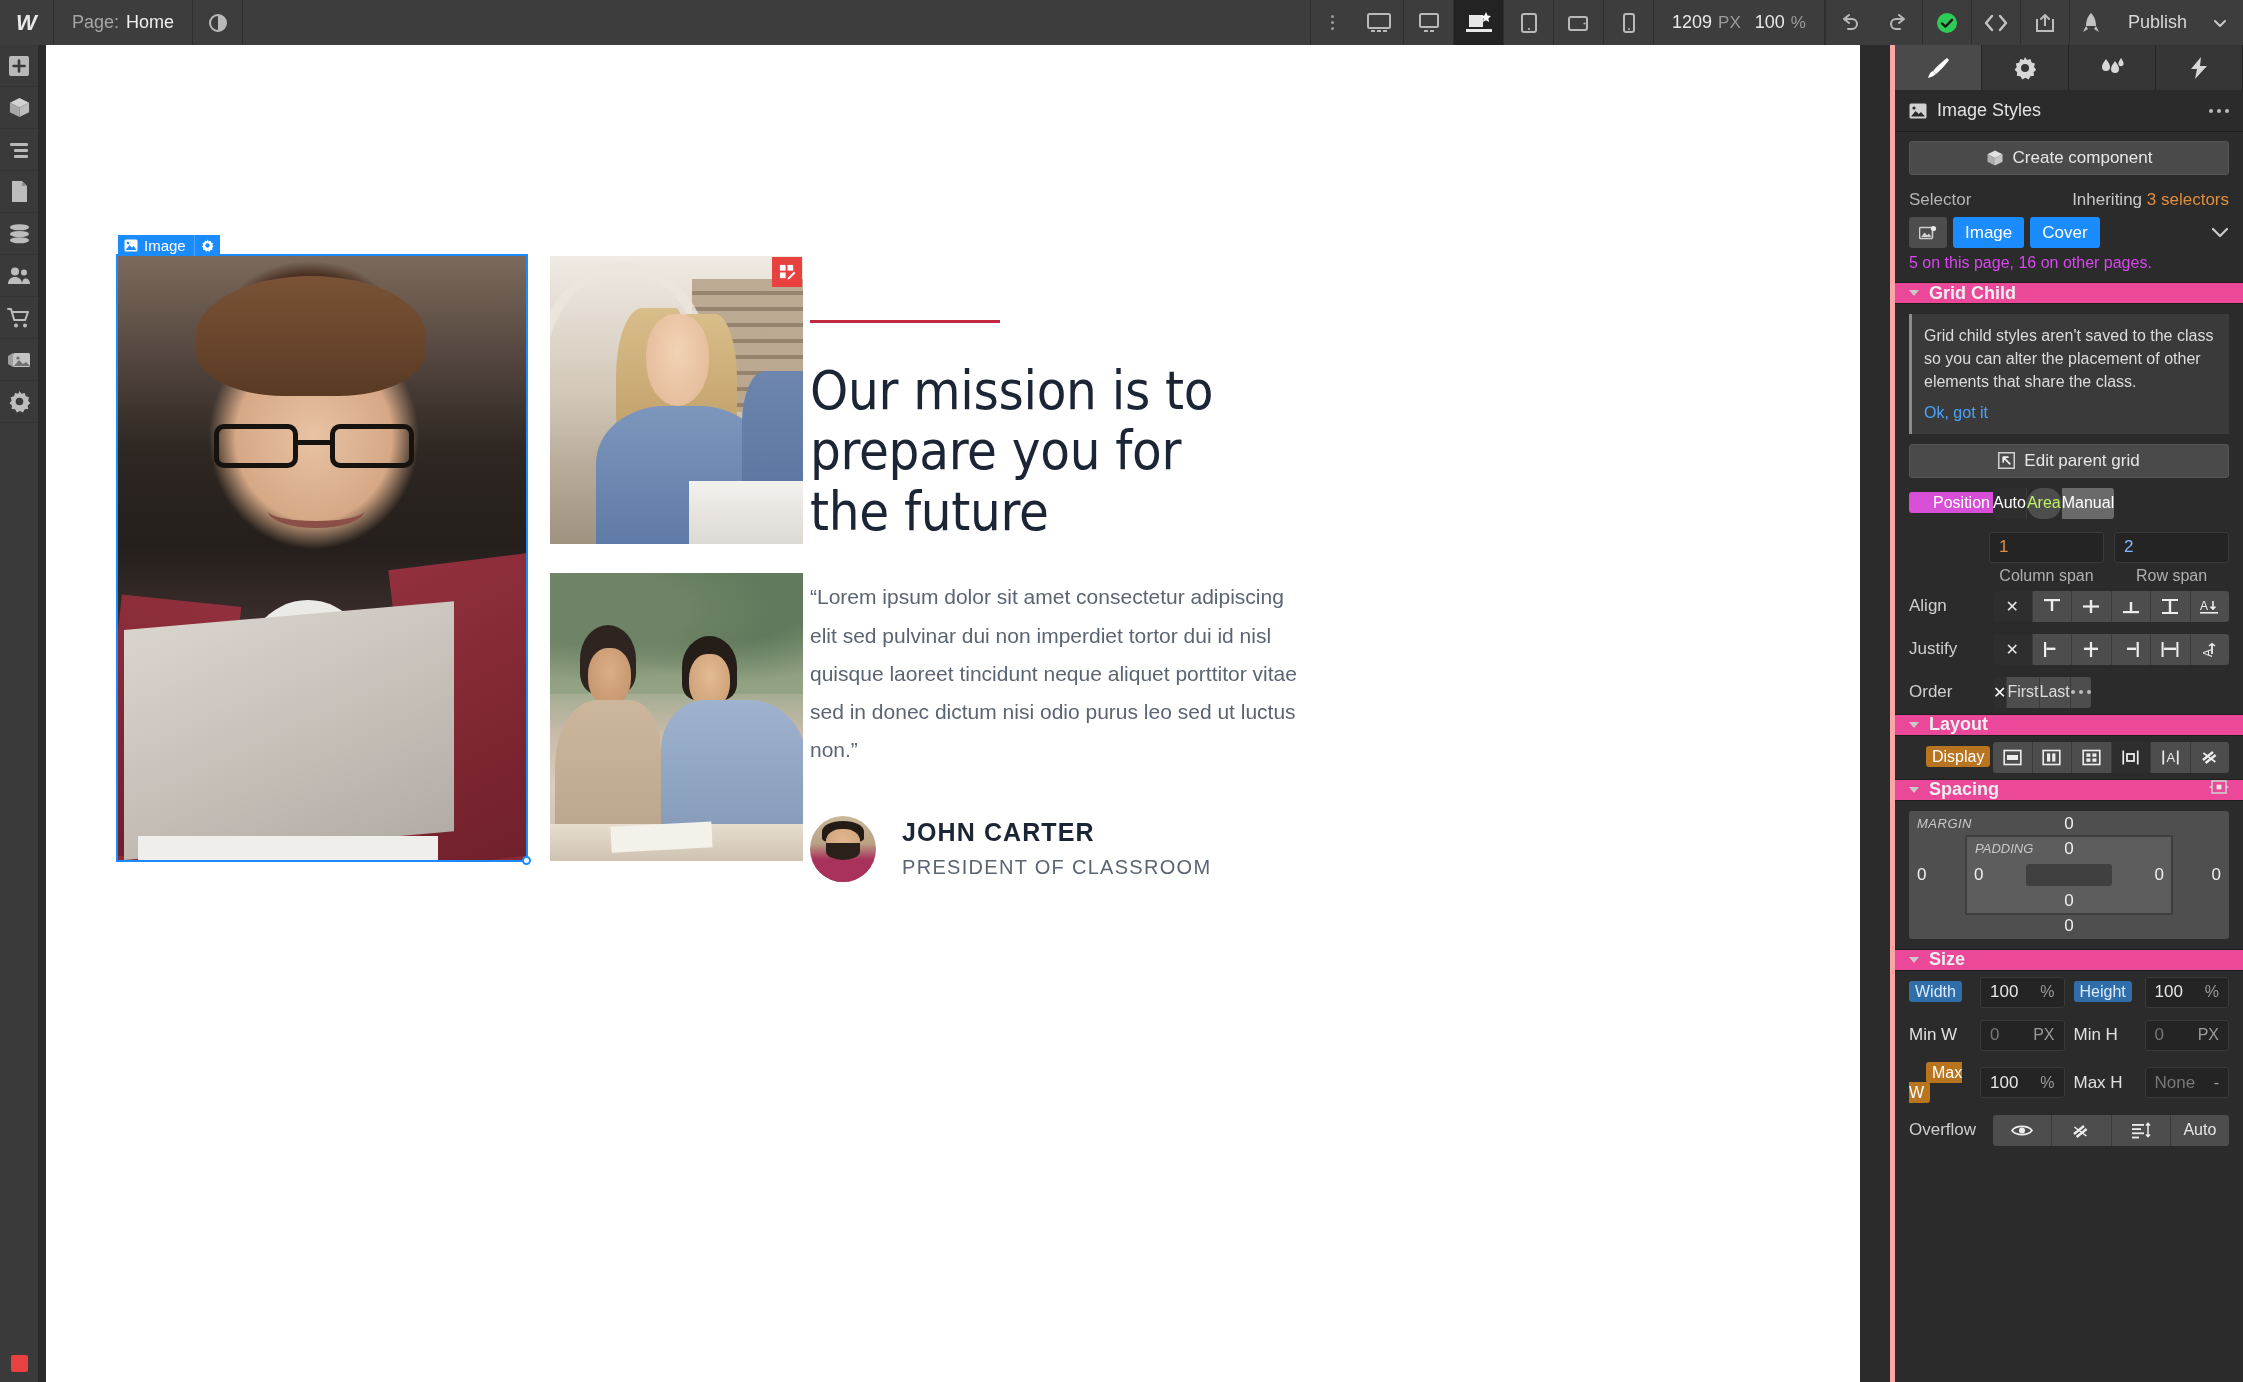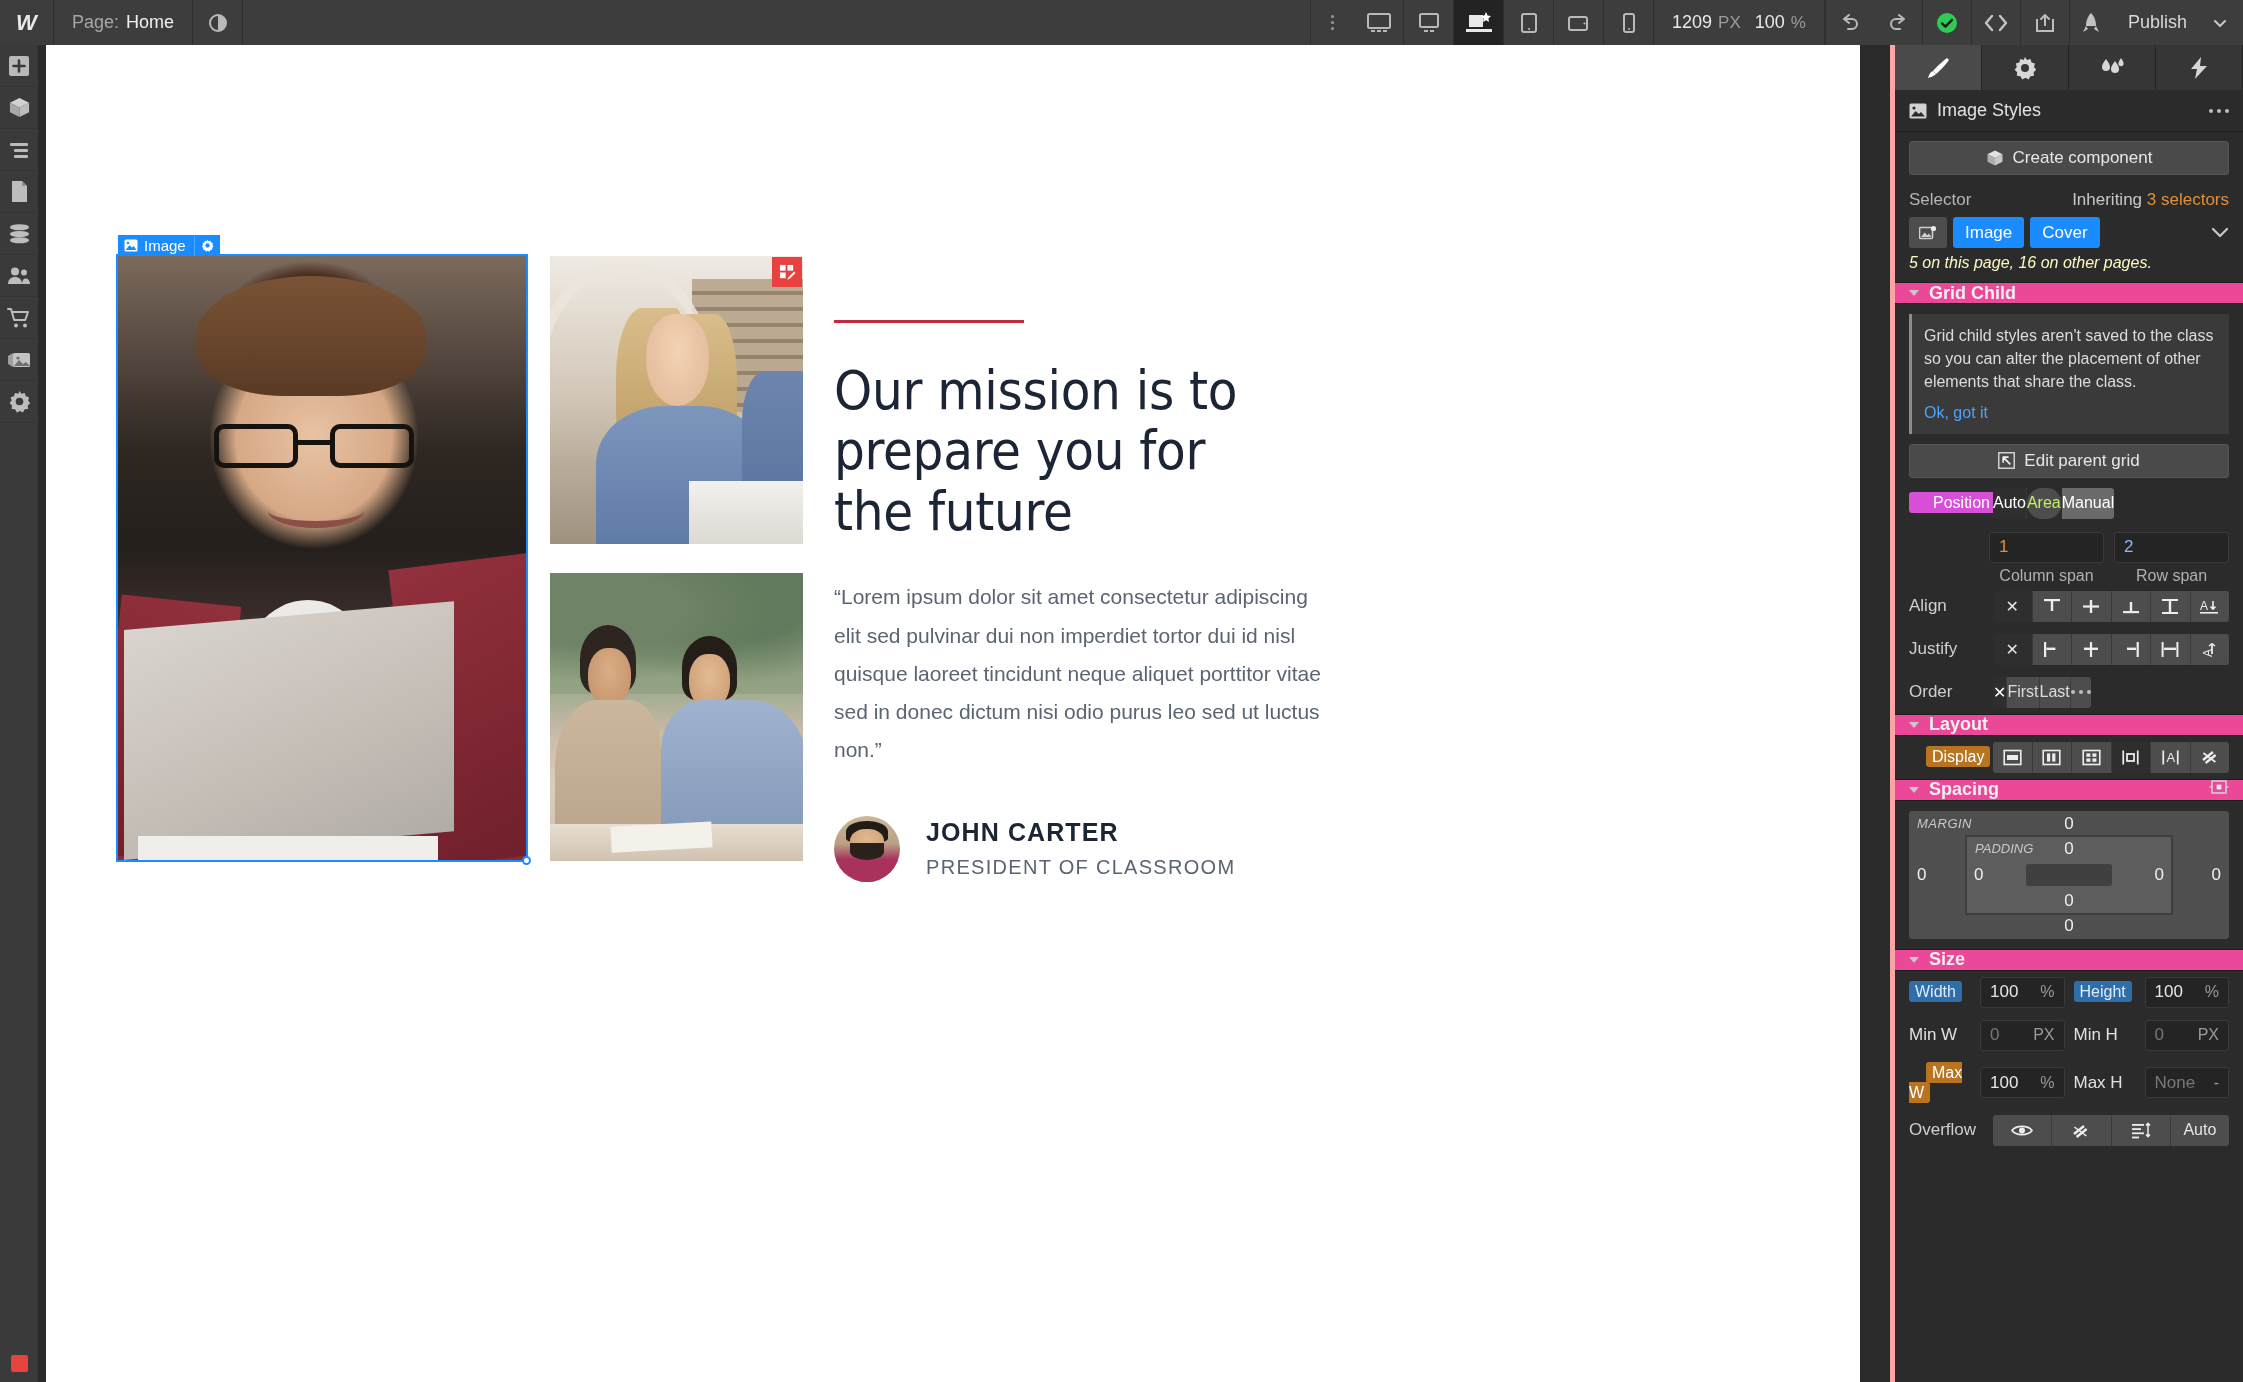--- a/index.html
+++ b/index.html
@@ -192,21 +192,21 @@
   .p3 .faceB { position:absolute; left: 55%; top: 28%; width: 16%; height: 19%;
     background: radial-gradient(ellipse at 50% 40%, #e3bb92, #c99a72); border-radius: 45%; }
   .p3 .bodyB { position:absolute; left: 44%; top: 44%; width: 58%; height: 58%;
     background: linear-gradient(180deg,#9fb3cf,#7f95b4); border-radius: 30% 40% 0 0; }
   .p3 .table { position:absolute; left: 0; bottom: 0; width: 100%; height: 13%;
     background: linear-gradient(180deg,#e7ded1,#cfc2b1); }
   .p3 .book { position:absolute; left: 24%; bottom: 4%; width: 40%; height: 9%;
     background: #f4f1ea; transform: rotate(-3deg); }
 
   
-  .txtcol { position: absolute; left: 788px; top: 275px; width: 740px; }
+  .txtcol { position: absolute; left: 764px; top: 275px; width: 740px; }
   .accent-rule { width: 190px; height: 3px; background: #c02b42; margin-bottom: 38px; }
   h1.head {
     font-family: "DejaVu Sans Condensed", "Liberation Sans Narrow", "Liberation Sans", sans-serif;
     font-size: 54px; line-height: 1.12; font-weight: 400; color: #1b2535;
     letter-spacing: -0.3px; margin-bottom: 36px; max-width: 420px;
   }
   p.quote {
     font-family: "Liberation Sans", sans-serif;
     font-size: 21px; line-height: 1.82; color: #5a6472; max-width: 500px;
     margin-bottom: 46px;
@@ -263,21 +263,21 @@
   .inherit b { color: #e08e3c; font-weight: 400; }
   .selector-bar { display: flex; align-items: center; gap: 6px; padding: 0 14px 6px; }
   .sel-icn {
     width: 38px; height: 31px; background: #4d4d4d; border-radius: 3px;
     display:flex; align-items:center; justify-content:center;
   }
   .chip {
     height: 31px; background: #1a8cff; color: #fff; border-radius: 3px;
     display: flex; align-items: center; padding: 0 12px; font-size: 17px;
   }
-  .sel-note { padding: 0 14px 10px; color: #fef9c3; font-size: 16px; font-style: italic; }
+  .sel-note { padding: 0 14px 10px; color: #d946ef; font-size: 16px; }
 
   .sec-hdr {
     height: 22px; background: #ec4899; display: flex; align-items: center;
     gap: 10px; padding: 0 14px; border-top: 1px solid #1d1d1d; border-bottom: 1px solid #1d1d1d;
   }
   .sec-hdr .nm { font-size: 18px; font-weight: bold; color: #efefef; flex: 1 1 auto; }
   .caret { width: 0; height: 0; border-left: 5px solid transparent; border-right: 5px solid transparent;
     border-top: 6px solid #c9c9c9; }
 
   .notice {

